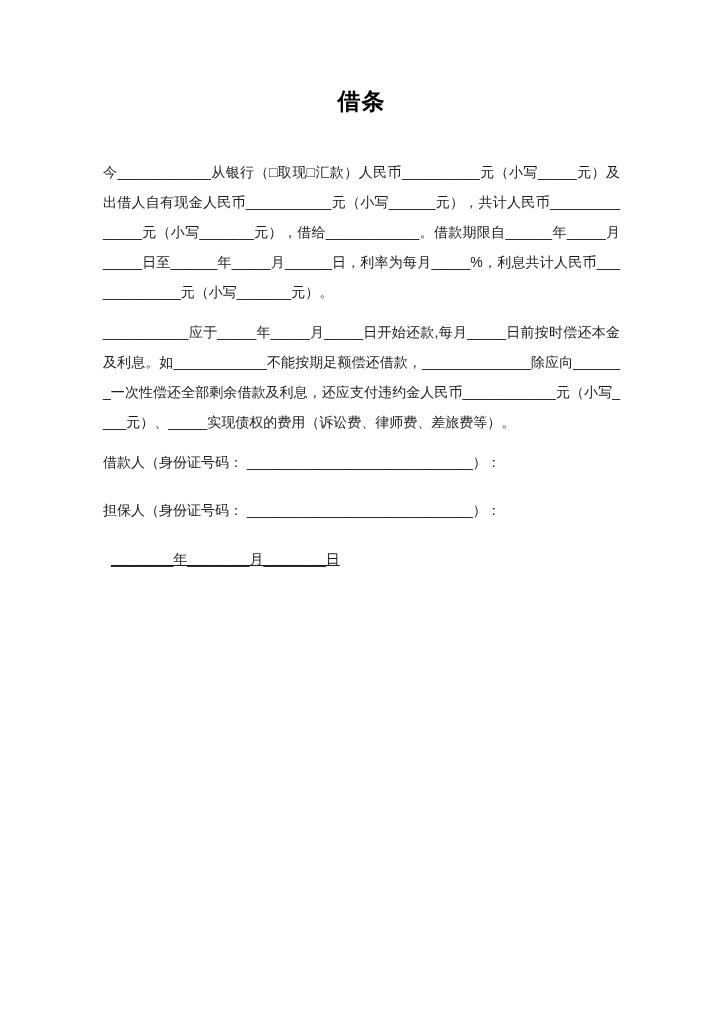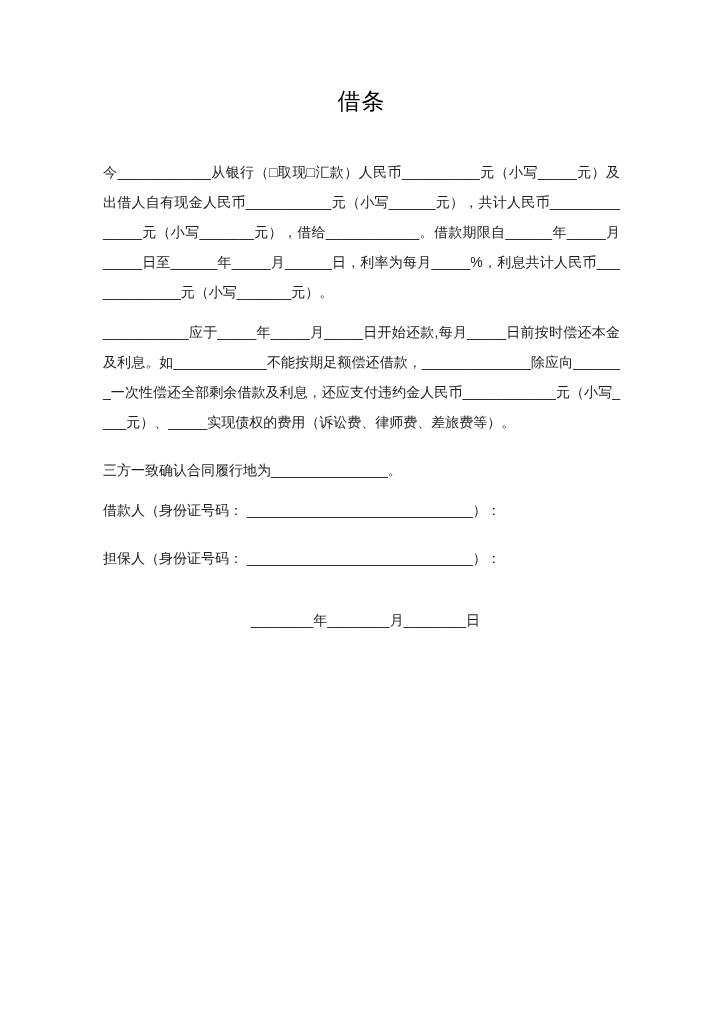--- a/index.html
+++ b/index.html
@@ -18,55 +18,54 @@
   .page {
     box-sizing: border-box;
     width: 720px;
     height: 1017px;
     padding: 86px 100px 0 103px;
     background: #ffffff;
   }
   .doc-title {
     font-family: "Liberation Serif", "DejaVu Serif", serif;
     font-size: 23px;
-    font-weight: normal;
+    font-weight: bold;
     text-align: center;
     color: #000000;
     margin: 0 0 40px 0;
     letter-spacing: 1px;
   }
   .para {
     font-size: 14px;
     line-height: 30px;
     margin: 0;
     text-align: justify;
     text-justify: inter-ideograph;
     word-break: break-all;
     color: #1c1c1c;
   }
   .para.repayment       { margin-top: 10px; }
   .para.guarantor-block { margin-top: 17px; }
   .para.venue           { margin-top: 18px; }
   .para.sign-borrower   { margin-top: 10px; }
   .para.sign-guarantor  { margin-top: 18px; }
-  .para.date-line       { margin-top: 32px; padding-left: 8px; text-align: center; }
+  .para.date-line       { margin-top: 19px; padding-left: 8px; text-align: left; text-decoration: underline; }
 </style>
 </head>
 <body>
 
 <div class="page">
 
   <h1 class="doc-title"><span>借条</span></h1>
 
   <p class="para loan-terms">今____________从银行（□取现□汇款）人民币__________元（小写_____元）及出借人自有现金人民币___________元（小写______元），共计人民币______________元（小写_______元），借给____________。借款期限自______年_____月_____日至______年_____月______日，利率为每月_____%，利息共计人民币_____________元（小写_______元）。</p>
 
   <p class="para repayment">___________应于_____年_____月_____日开始还款,每月_____日前按时偿还本金及利息。如____________不能按期足额偿还借款，______________除应向_______一次性偿还全部剩余借款及利息，还应支付违约金人民币____________元（小写____元）、_____实现债权的费用（诉讼费、律师费、差旅费等）。</p>
 
 
-  <p class="para venue">三方一致确认合同履行地为_______________。</p>
 
   <p class="para sign-borrower">借款人（身份证号码： _____________________________）：</p>
 
   <p class="para sign-guarantor">担保人（身份证号码： _____________________________）：</p>
 
   <p class="para date-line">________年________月________日</p>
 
 </div>
 
 </body></html>

